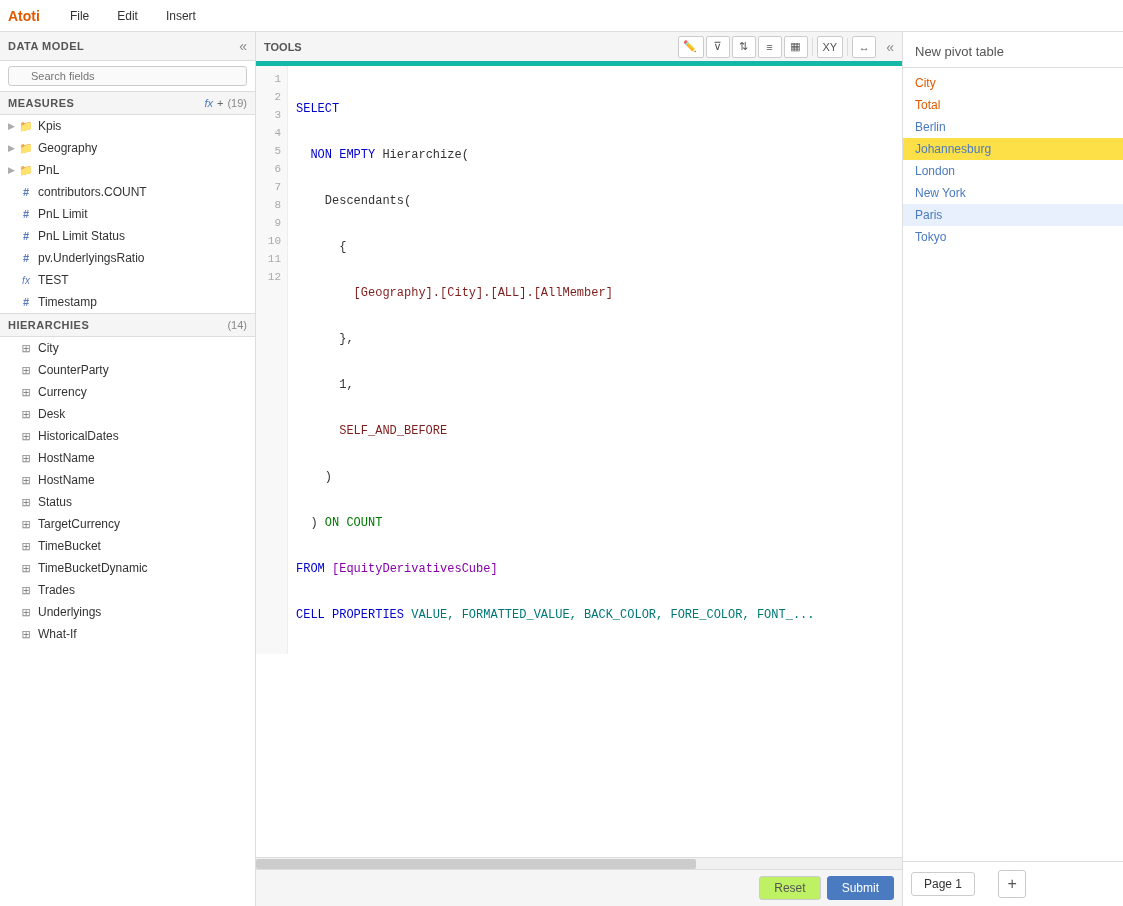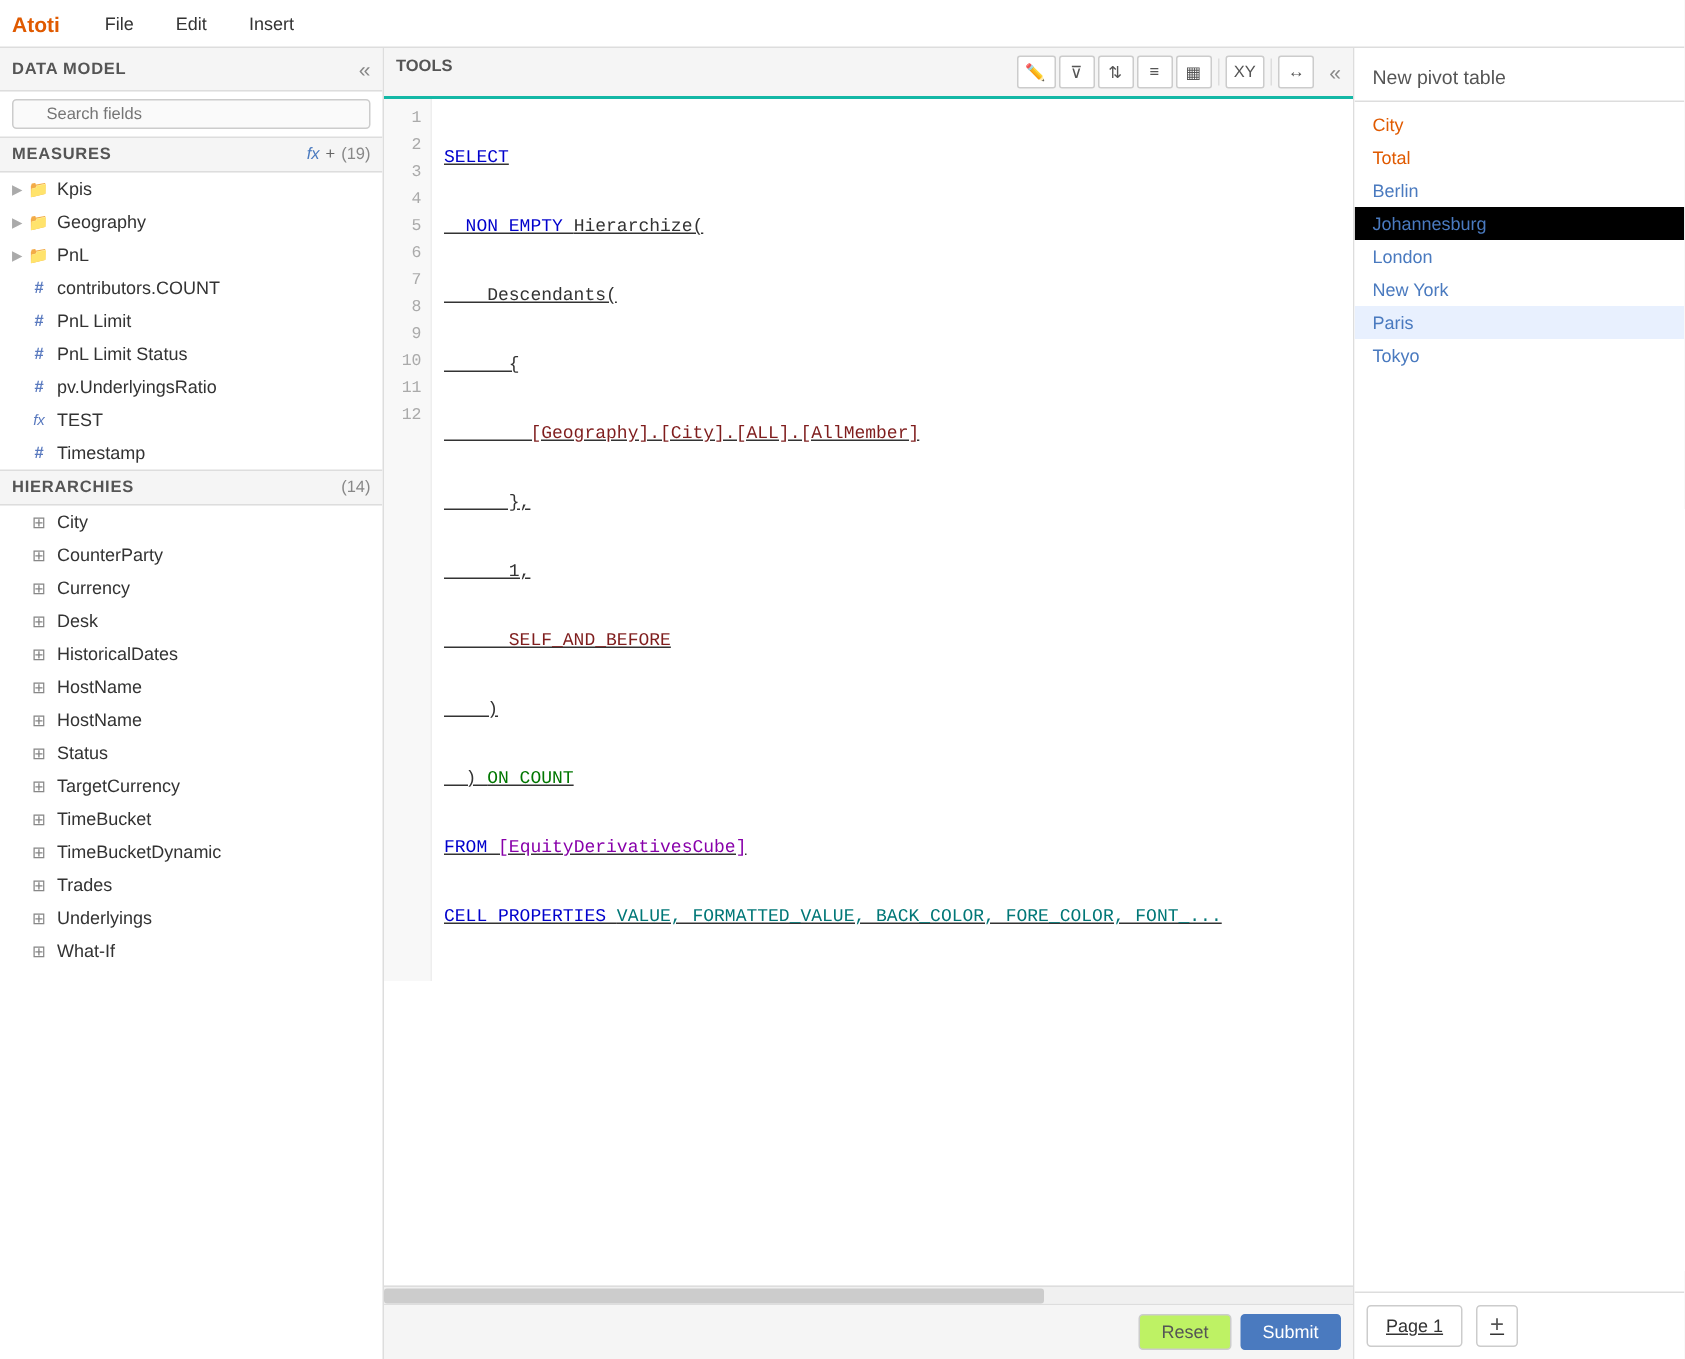--- a/index.html
+++ b/index.html
@@ -69,22 +69,22 @@
 
     .measures-section { border-bottom: 1px solid #ddd; }
     .hierarchies-section { flex: 1; overflow: hidden; display: flex; flex-direction: column; }
 
     
     .middle-panel {
       flex: 1; background: #fff; border-right: 1px solid #ddd;
       display: flex; flex-direction: column; overflow: hidden;
     }
     .tools-header {
-      display: flex; justify-content: space-between;
-      padding: 6px 8px; border-bottom: 2px solid #14b8a6; background: #f5f5f5; height: 34px;
+      display: flex; align-items: center; justify-content: space-between;
+      padding: 6px 8px; border-bottom: 5px solid #14b8a6; background: #f5f5f5; height: 34px;
     }
     .tools-title { font-size: 11px; font-weight: bold; color: #555; text-transform: uppercase; }
     .tools-actions { display: flex; gap: 2px; align-items: center; }
     .tool-btn {
       padding: 2px 5px; border: 1px solid #ccc; background: #fff; border-radius: 2px;
       cursor: pointer; font-size: 11px; color: #555; display: flex; align-items: center; justify-content: center;
       min-width: 24px; height: 22px;
     }
     .tool-btn-sep { width: 1px; background: #ddd; height: 18px; margin: 0 2px; }
 
@@ -93,21 +93,21 @@
       flex: 1; overflow: auto; position: relative; background: #fff;
     }
     .code-content { display: flex; font-family: 'Courier New', monospace; font-size: 12px; }
     .line-numbers {
       background: #f8f8f8; border-right: 1px solid #eee;
       padding: 4px 0; min-width: 32px; text-align: right;
       user-select: none;
     }
     .line-num { color: #aaa; font-size: 11px; padding: 0 6px; height: 18px; display: flex; align-items: center; justify-content: flex-end; }
     .code-lines { padding: 4px 8px; flex: 1; white-space: pre; overflow-x: auto; }
-    .code-line { height: 18px; display: flex; align-items: flex-start; text-decoration: underline; }
+    .code-line { height: 18px; display: flex; align-items: flex-end; }
 
     
     .kw-blue { color: #0000cc; }
     .kw-green { color: #007700; }
     .kw-orange { color: #7f1d1d; }
     .kw-purple { color: #8800aa; }
     .text-black { color: #333; }
     .kw-teal { color: #007777; }
 
     
@@ -139,30 +139,29 @@
     .pivot-header {
       padding: 12px 12px 8px; font-size: 13px; color: #555; border-bottom: 1px solid #ddd;
     }
     .pivot-list { flex: 1; overflow-y: auto; padding: 4px 0; }
     .pivot-item {
       padding: 4px 12px; font-size: 12px; cursor: pointer;
     }
     .pivot-city { color: #e05a00; }
     .pivot-total { color: #e05a00; }
     .pivot-berlin { color: #4a7abf; }
-    .pivot-johannesburg { color: #4a7abf; background: #000000; }
+    .pivot-johannesburg { color: #4a7abf; background: #fde047; }
     .pivot-london { color: #4a7abf; }
     .pivot-newyork { color: #4a7abf; }
     .pivot-paris { color: #4a7abf; background: #e8f0fe; }
     .pivot-tokyo { color: #4a7abf; }
 
     .pivot-footer {
-      display: flex; padding: 8px; border-top: 1px solid #ddd;
-      gap: 9px;
-      text-decoration: underline;
+      display: flex; align-items: center; padding: 8px; border-top: 1px solid #ddd;
+      gap: 23px;
     }
     .page-btn {
       padding: 4px 12px; border: 1px solid #ccc; background: #fff; border-radius: 3px;
       font-size: 12px; cursor: pointer; color: #333;
     }
     .page-add-btn {
       width: 28px; height: 28px; border: 1px solid #ccc; background: #fff; border-radius: 3px;
       font-size: 16px; cursor: pointer; color: #555; display: flex; align-items: center; justify-content: center;
     }
   </style>

